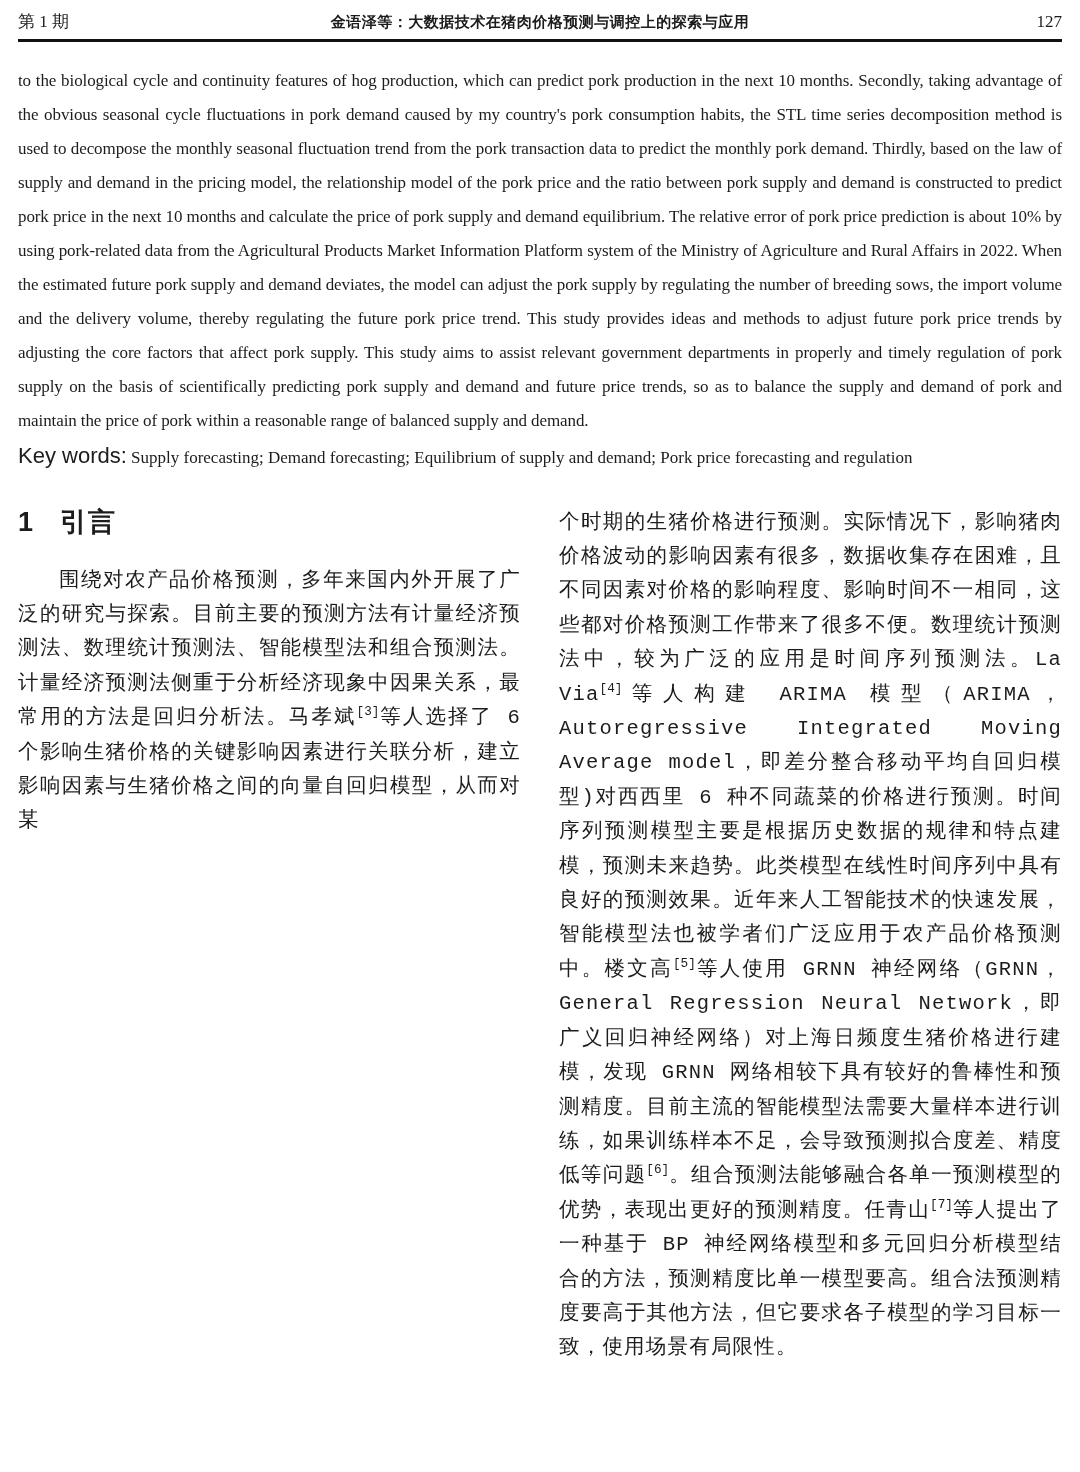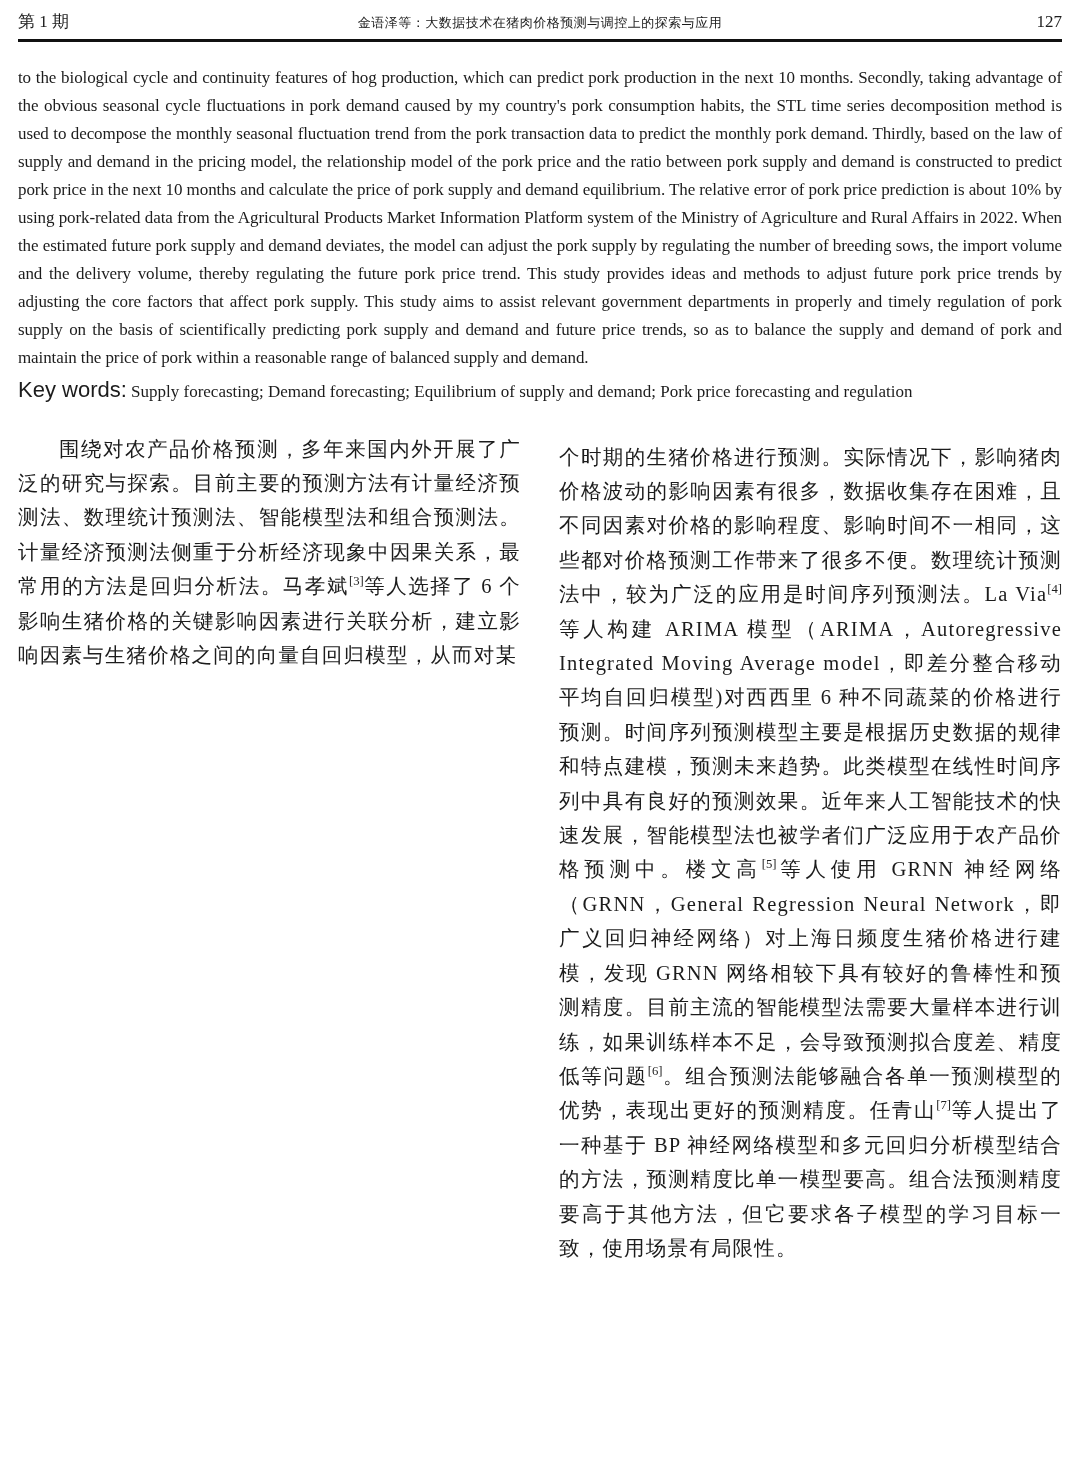--- a/index.html
+++ b/index.html
@@ -28,30 +28,30 @@
     font-family: "Liberation Serif", "DejaVu Serif", serif;
     font-size: 17px;
     white-space: nowrap;
   }
   .running-head .issue { width: 180px; text-align: left; }
   .running-head .pageno { width: 180px; text-align: right; }
   .running-head .rh-title {
     flex: 1;
     text-align: center;
     font-family: "Liberation Sans", "DejaVu Sans", sans-serif;
-    font-weight: normal;
-    font-size: 13px;
+    font-weight: bold;
+    font-size: 15px;
     letter-spacing: 0.5px;
   }
   
   .abstract {
     margin-top: 22px;
     font-family: "Liberation Serif", "DejaVu Serif", serif;
     font-size: 17px;
-    line-height: 28px;
+    line-height: 34px;
     text-align: justify;
     letter-spacing: -0.1px;
   }
   .keywords {
     font-family: "Liberation Serif", "DejaVu Serif", serif;
     font-size: 17px;
     line-height: 31.6px;
     margin-top: 2px;
     text-align: left;
   }
@@ -76,20 +76,21 @@
     font-size: 27px;
     margin: 6px 0 24px 0;
     letter-spacing: 1px;
   }
   h2.sec-heading .sec-num { margin-right: 26px; }
   .body-par {
     font-size: 20.5px;
     line-height: 34.4px;
     text-align: justify;
     letter-spacing: 1.2px;
+    font-family: Liberation Mono, monospace;
   }
   .body-par.indent { text-indent: 2em; }
   sup {
     font-size: 0.62em;
     line-height: 0;
     vertical-align: super;
     letter-spacing: 0;
   }
 </style>
 </head>
@@ -103,20 +104,21 @@
     <span class="pageno">127</span>
   </div>
 
   <p class="abstract">to the biological cycle and continuity features of hog production, which can predict pork production in the next 10 months. Secondly, taking advantage of the obvious seasonal cycle fluctuations in pork demand caused by my country's pork consumption habits, the STL time series decomposition method is used to decompose the monthly seasonal fluctuation trend from the pork transaction data to predict the monthly pork demand. Thirdly, based on the law of supply and demand in the pricing model, the relationship model of the pork price and the ratio between pork supply and demand is constructed to predict pork price in the next 10 months and calculate the price of pork supply and demand equilibrium. The relative error of pork price prediction is about 10% by using pork-related data from the Agricultural Products Market Information Platform system of the Ministry of Agriculture and Rural Affairs in 2022. When the estimated future pork supply and demand deviates, the model can adjust the pork supply by regulating the number of breeding sows, the import volume and the delivery volume, thereby regulating the future pork price trend. This study provides ideas and methods to adjust future pork price trends by adjusting the core factors that affect pork supply. This study aims to assist relevant government departments in properly and timely regulation of pork supply on the basis of scientifically predicting pork supply and demand and future price trends, so as to balance the supply and demand of pork and maintain the price of pork within a reasonable range of balanced supply and demand.</p>
 
   <p class="keywords"><span class="kw-label">Key words:</span><span> Supply forecasting; Demand forecasting; Equilibrium of supply and demand; Pork price forecasting and regulation</span></p>
 
   <div class="columns">
 
     <div class="col col-left">
+      <h2 class="sec-heading"><span class="sec-num">1</span><span>引言</span></h2>
       <p class="body-par indent">围绕对农产品价格预测，多年来国内外开展了广泛的研究与探索。目前主要的预测方法有计量经济预测法、数理统计预测法、智能模型法和组合预测法。计量经济预测法侧重于分析经济现象中因果关系，最常用的方法是回归分析法。马孝斌<sup>[3]</sup>等人选择了 6 个影响生猪价格的关键影响因素进行关联分析，建立影响因素与生猪价格之间的向量自回归模型，从而对某</p>
     </div>
 
     <div class="col col-right">
       <p class="body-par">个时期的生猪价格进行预测。实际情况下，影响猪肉价格波动的影响因素有很多，数据收集存在困难，且不同因素对价格的影响程度、影响时间不一相同，这些都对价格预测工作带来了很多不便。数理统计预测法中，较为广泛的应用是时间序列预测法。La Via<sup>[4]</sup>等人构建 ARIMA 模型（ARIMA，Autoregressive Integrated Moving Average model，即差分整合移动平均自回归模型)对西西里 6 种不同蔬菜的价格进行预测。时间序列预测模型主要是根据历史数据的规律和特点建模，预测未来趋势。此类模型在线性时间序列中具有良好的预测效果。近年来人工智能技术的快速发展，智能模型法也被学者们广泛应用于农产品价格预测中。楼文高<sup>[5]</sup>等人使用 GRNN 神经网络（GRNN，General Regression Neural Network，即广义回归神经网络）对上海日频度生猪价格进行建模，发现 GRNN 网络相较下具有较好的鲁棒性和预测精度。目前主流的智能模型法需要大量样本进行训练，如果训练样本不足，会导致预测拟合度差、精度低等问题<sup>[6]</sup>。组合预测法能够融合各单一预测模型的优势，表现出更好的预测精度。任青山<sup>[7]</sup>等人提出了一种基于 BP 神经网络模型和多元回归分析模型结合的方法，预测精度比单一模型要高。组合法预测精度要高于其他方法，但它要求各子模型的学习目标一致，使用场景有局限性。</p>
     </div>
 
   </div>
 
 </div>

